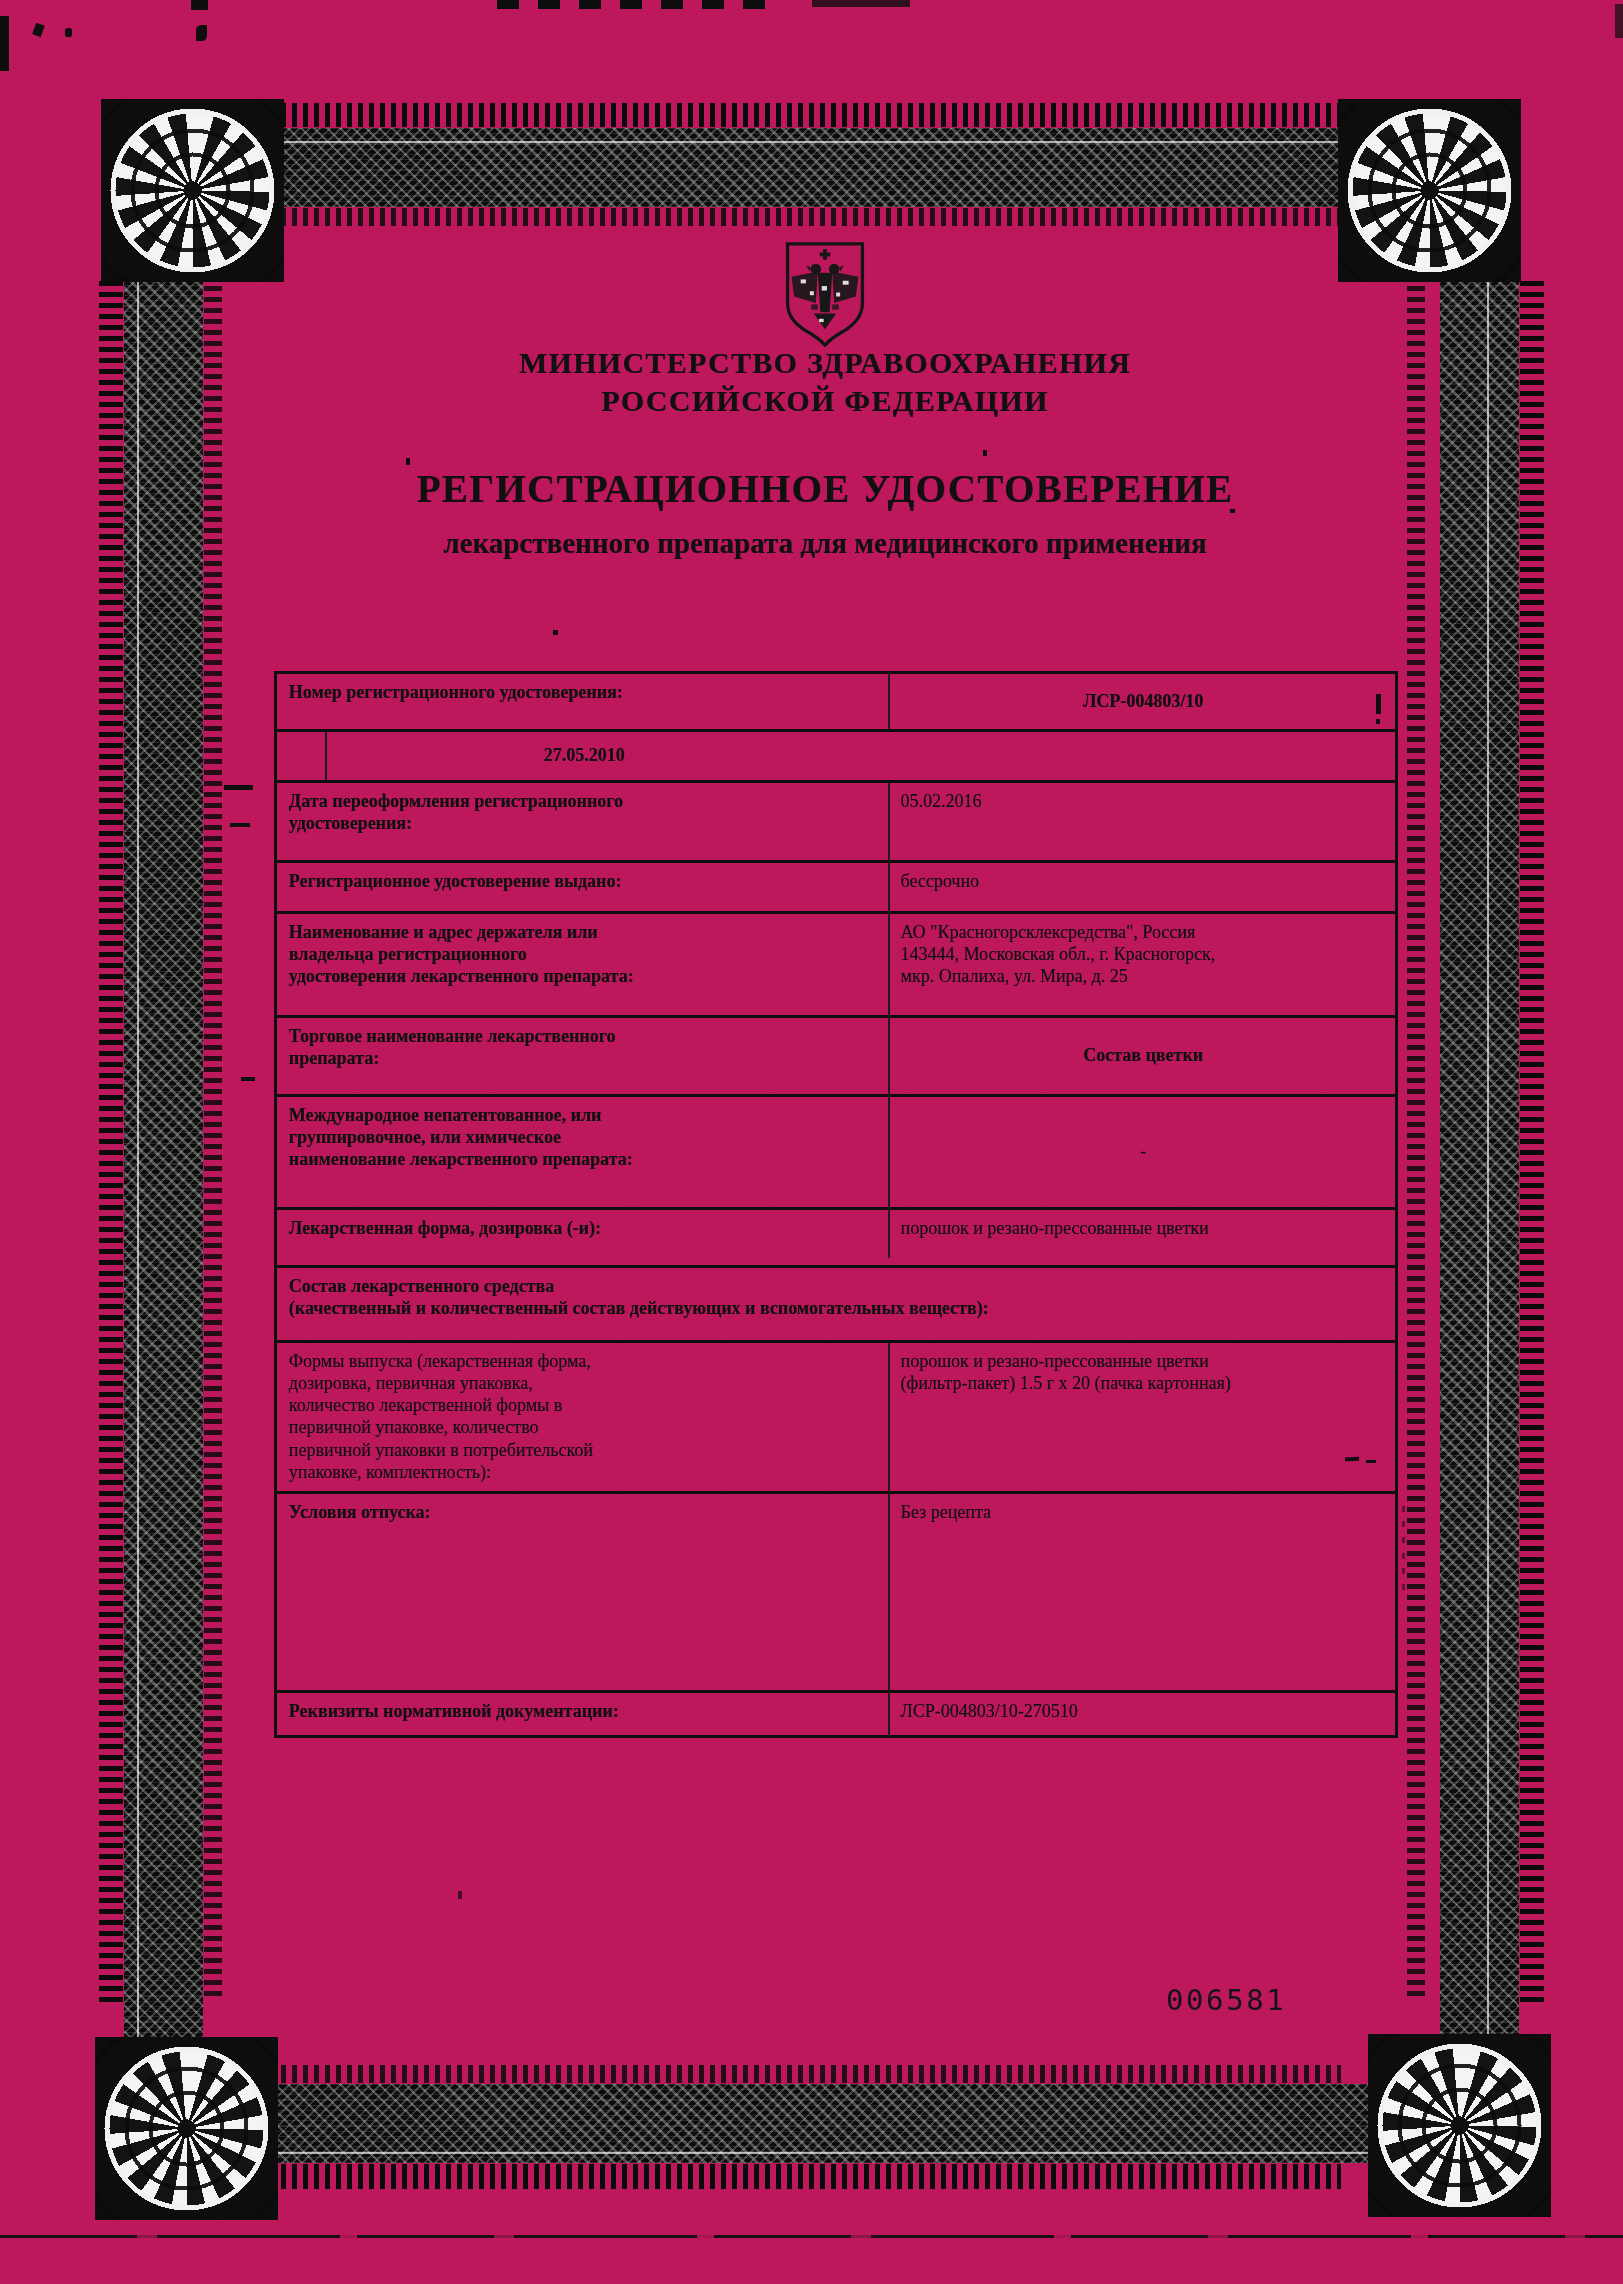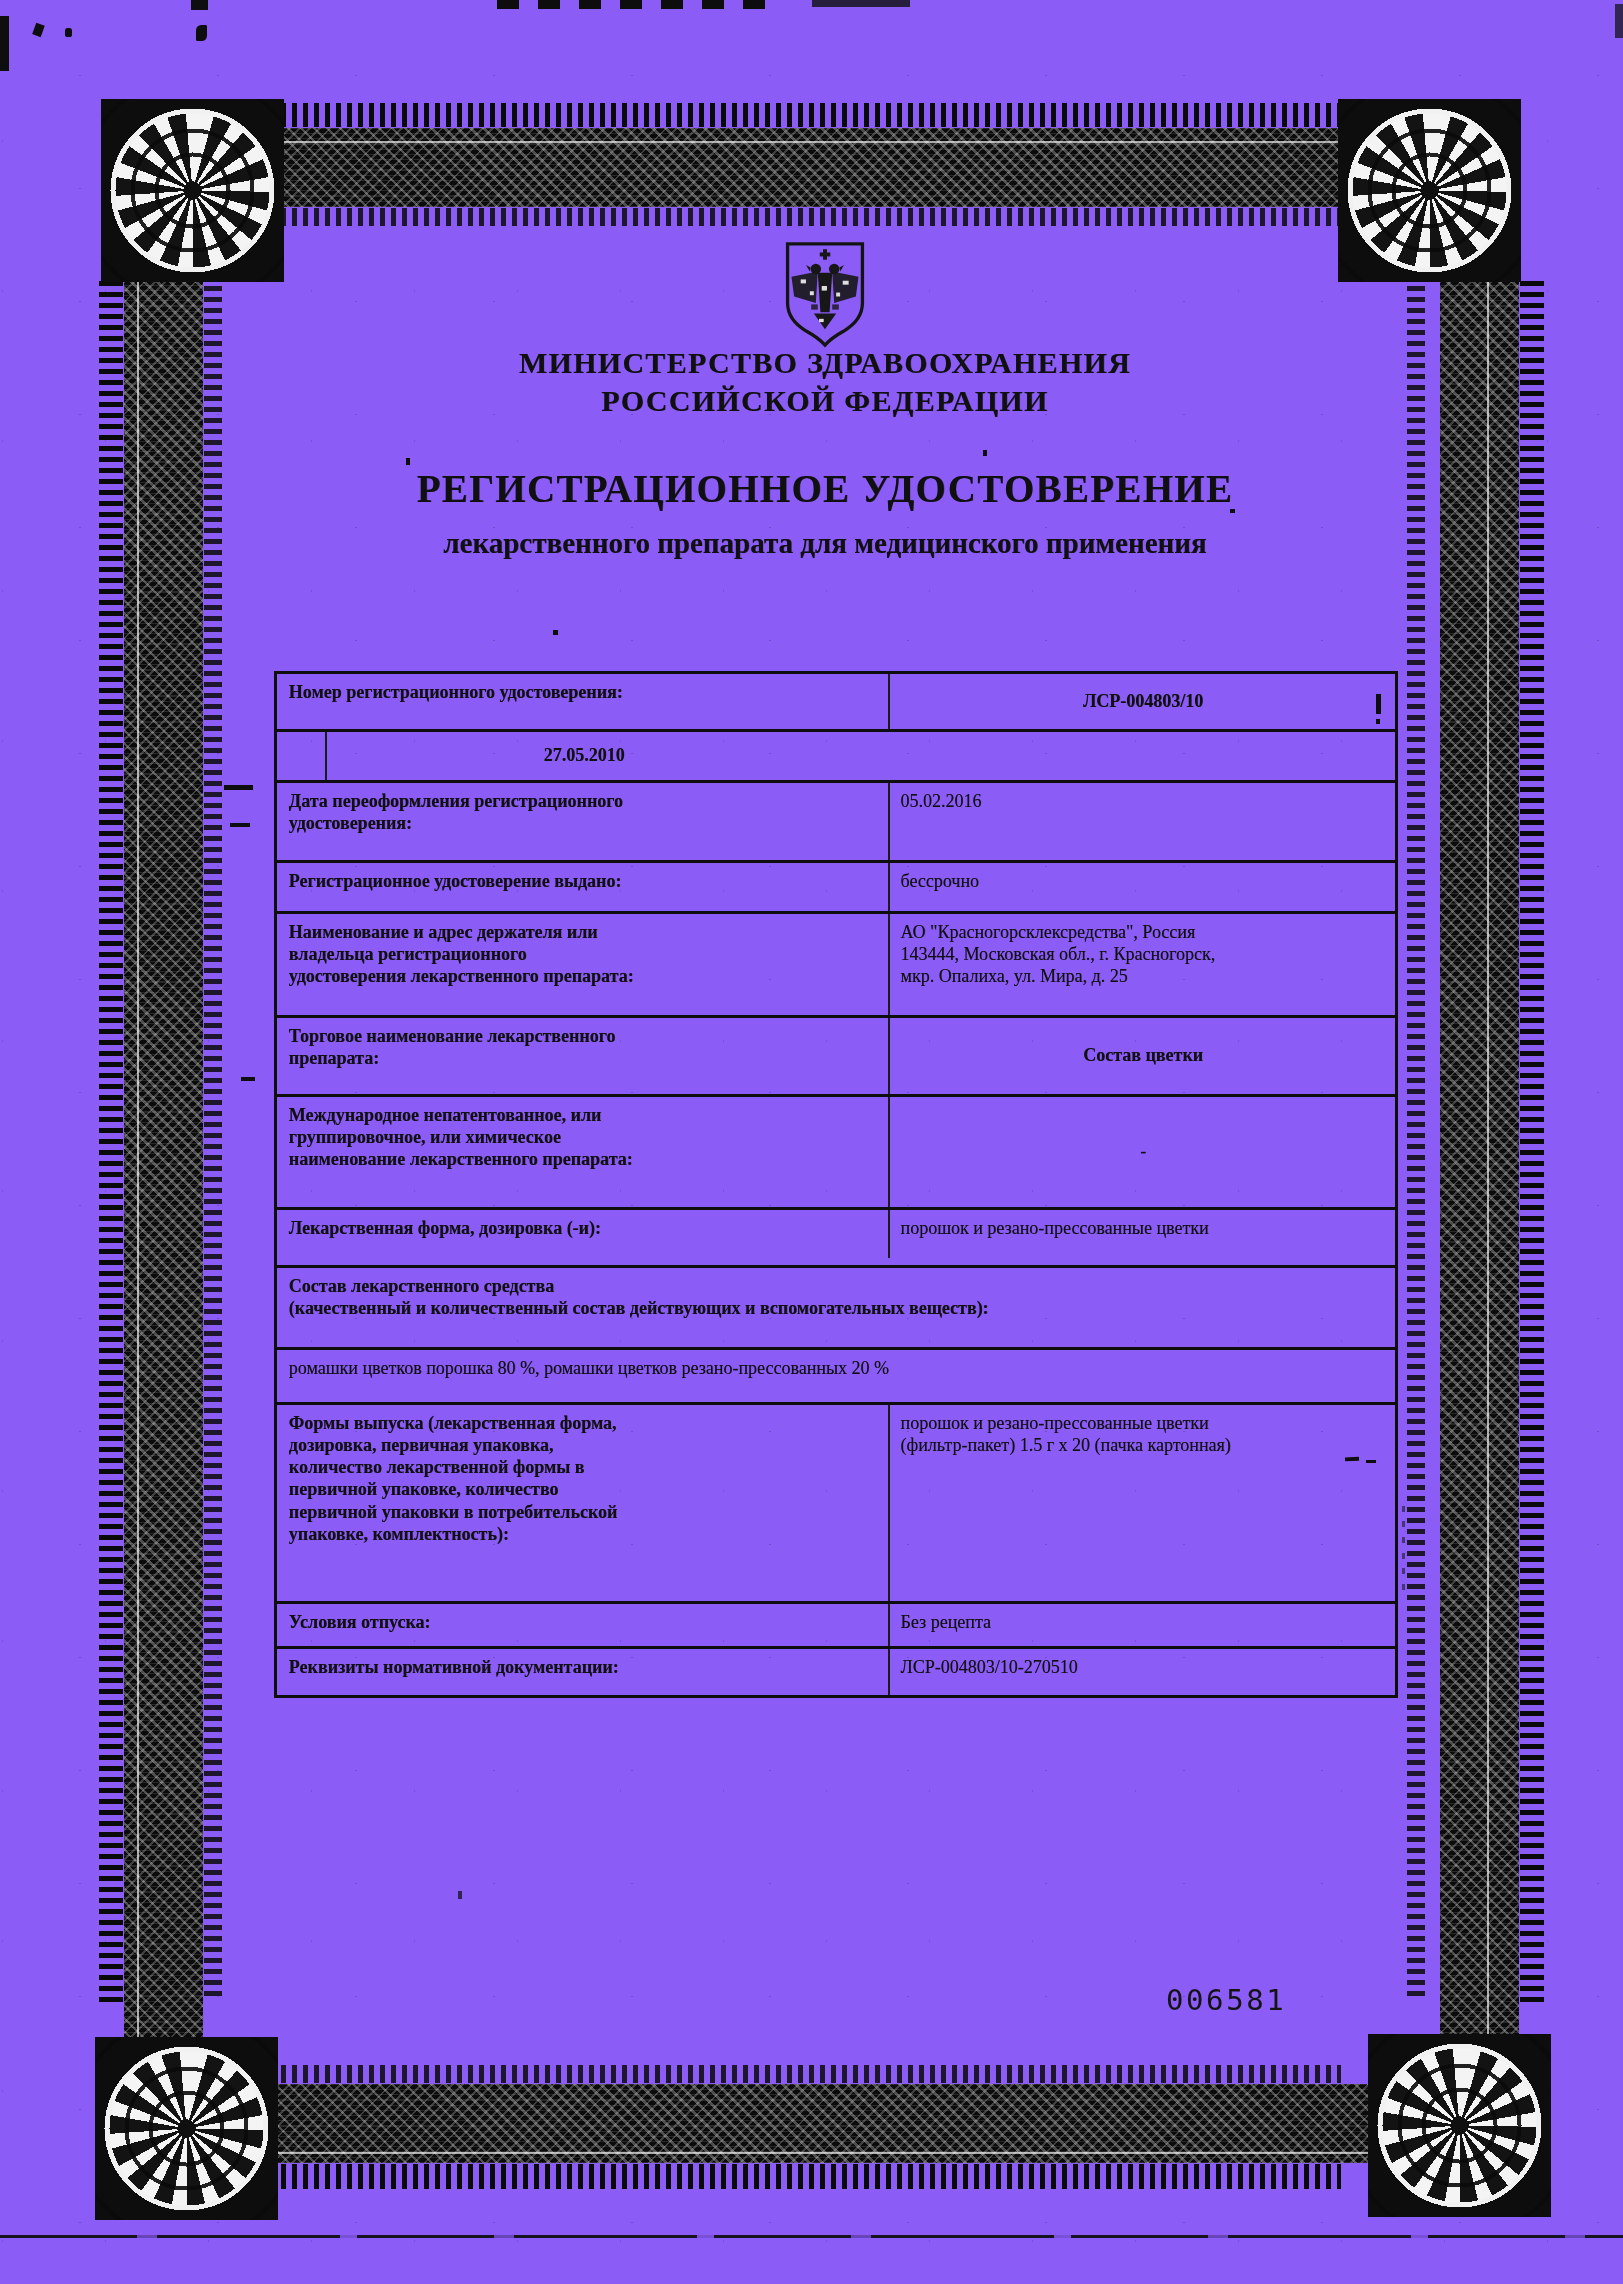--- a/index.html
+++ b/index.html
@@ -1,16 +1,16 @@
 <!DOCTYPE html>
 <html style="font-size:10.5px"><head>
 <meta charset="utf-8">
 <style>
   html,body{margin:0;padding:0;background:#fff;}
-  .page{position:relative;width:1623px;height:2284px;background:#8b5cf6;overflow:hidden;
+  .page{position:relative;width:1623px;height:2284px;background:#be185d;overflow:hidden;
         font-family:"Liberation Serif","DejaVu Serif",serif;color:#101010;}
 
   
   .band{position:absolute;
     background:
       repeating-linear-gradient(45deg, rgba(250,250,250,.28) 0 2.6px, transparent 2.6px 9.2px),
       repeating-linear-gradient(135deg, rgba(250,250,250,.22) 0 2px, transparent 2px 7.2px),
       repeating-linear-gradient(0deg, rgba(255,255,255,.12) 0 1.3px, transparent 1.3px 5.2px),
       #0b0b0b;}
   .band-top{left:105px;top:128px;width:1414px;height:79px;}
@@ -191,24 +191,20 @@
     </div>
       <div class="trow">
       <div class="cell label">Лекарственная форма, дозировка (-и):</div>
       <div class="cell value">порошок и резано-прессованные цветки</div>
     </div>
       <div class="trow full">
       <div class="cell label">Состав лекарственного средства
 (качественный и количественный состав действующих и вспомогательных веществ):</div>
 
     </div>
-      <div class="trow full">
-      <div class="cell label">ромашки цветков порошка 80 %, ромашки цветков резано-прессованных 20 %</div>
-
-    </div>
       <div class="trow">
       <div class="cell label">Формы выпуска (лекарственная форма,
 дозировка, первичная упаковка,
 количество лекарственной формы в
 первичной упаковке, количество
 первичной упаковки в потребительской
 упаковке, комплектность):</div>
       <div class="cell value">порошок и резано-прессованные цветки
 (фильтр-пакет) 1.5 г х 20 (пачка картонная)</div>
     </div>

